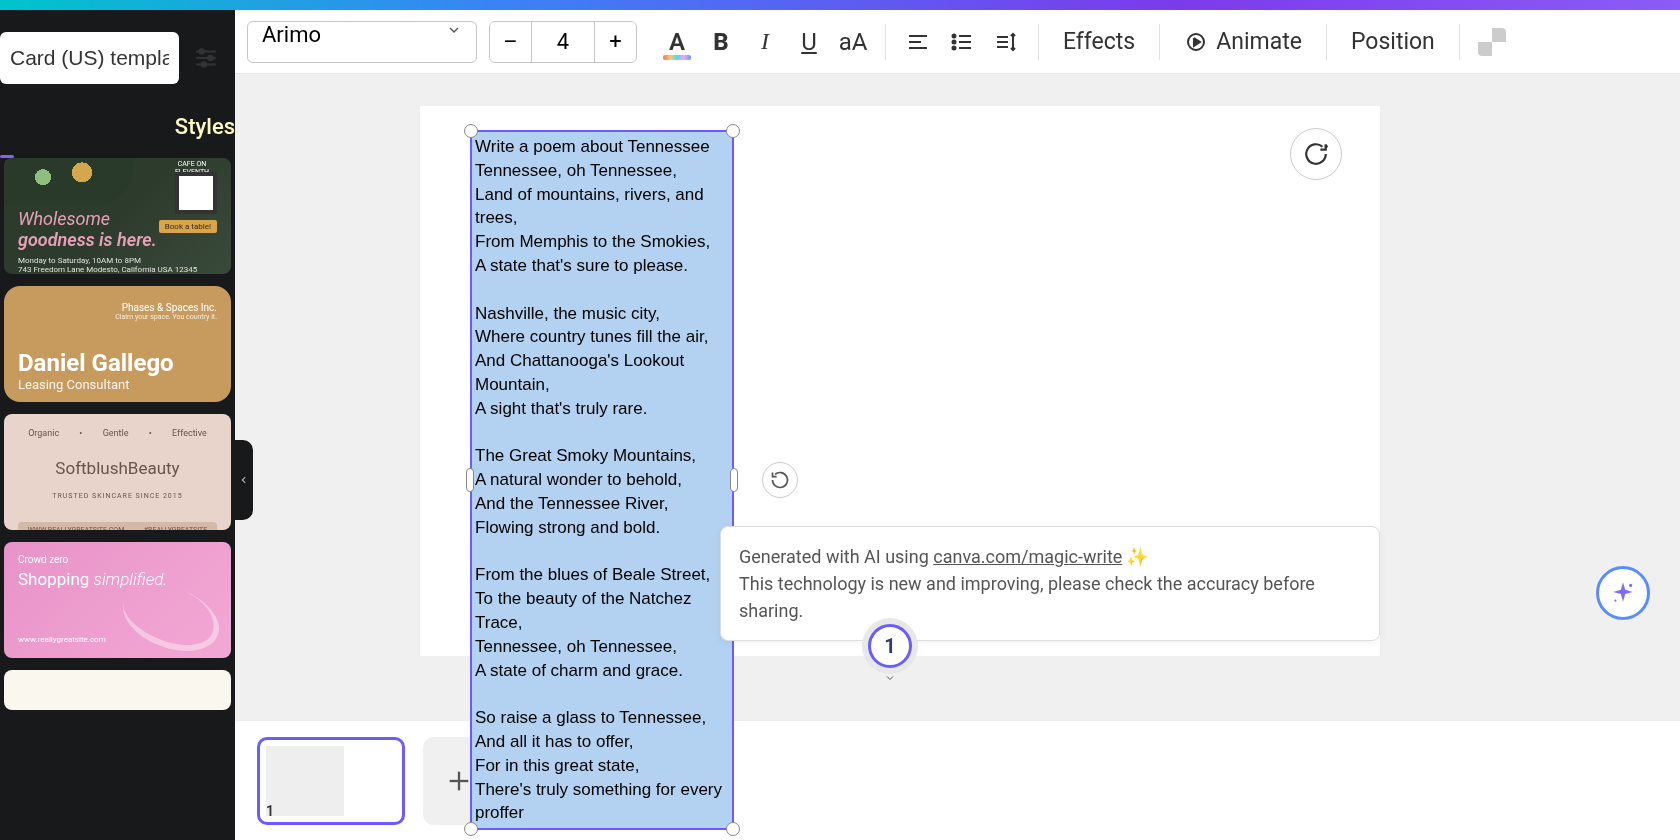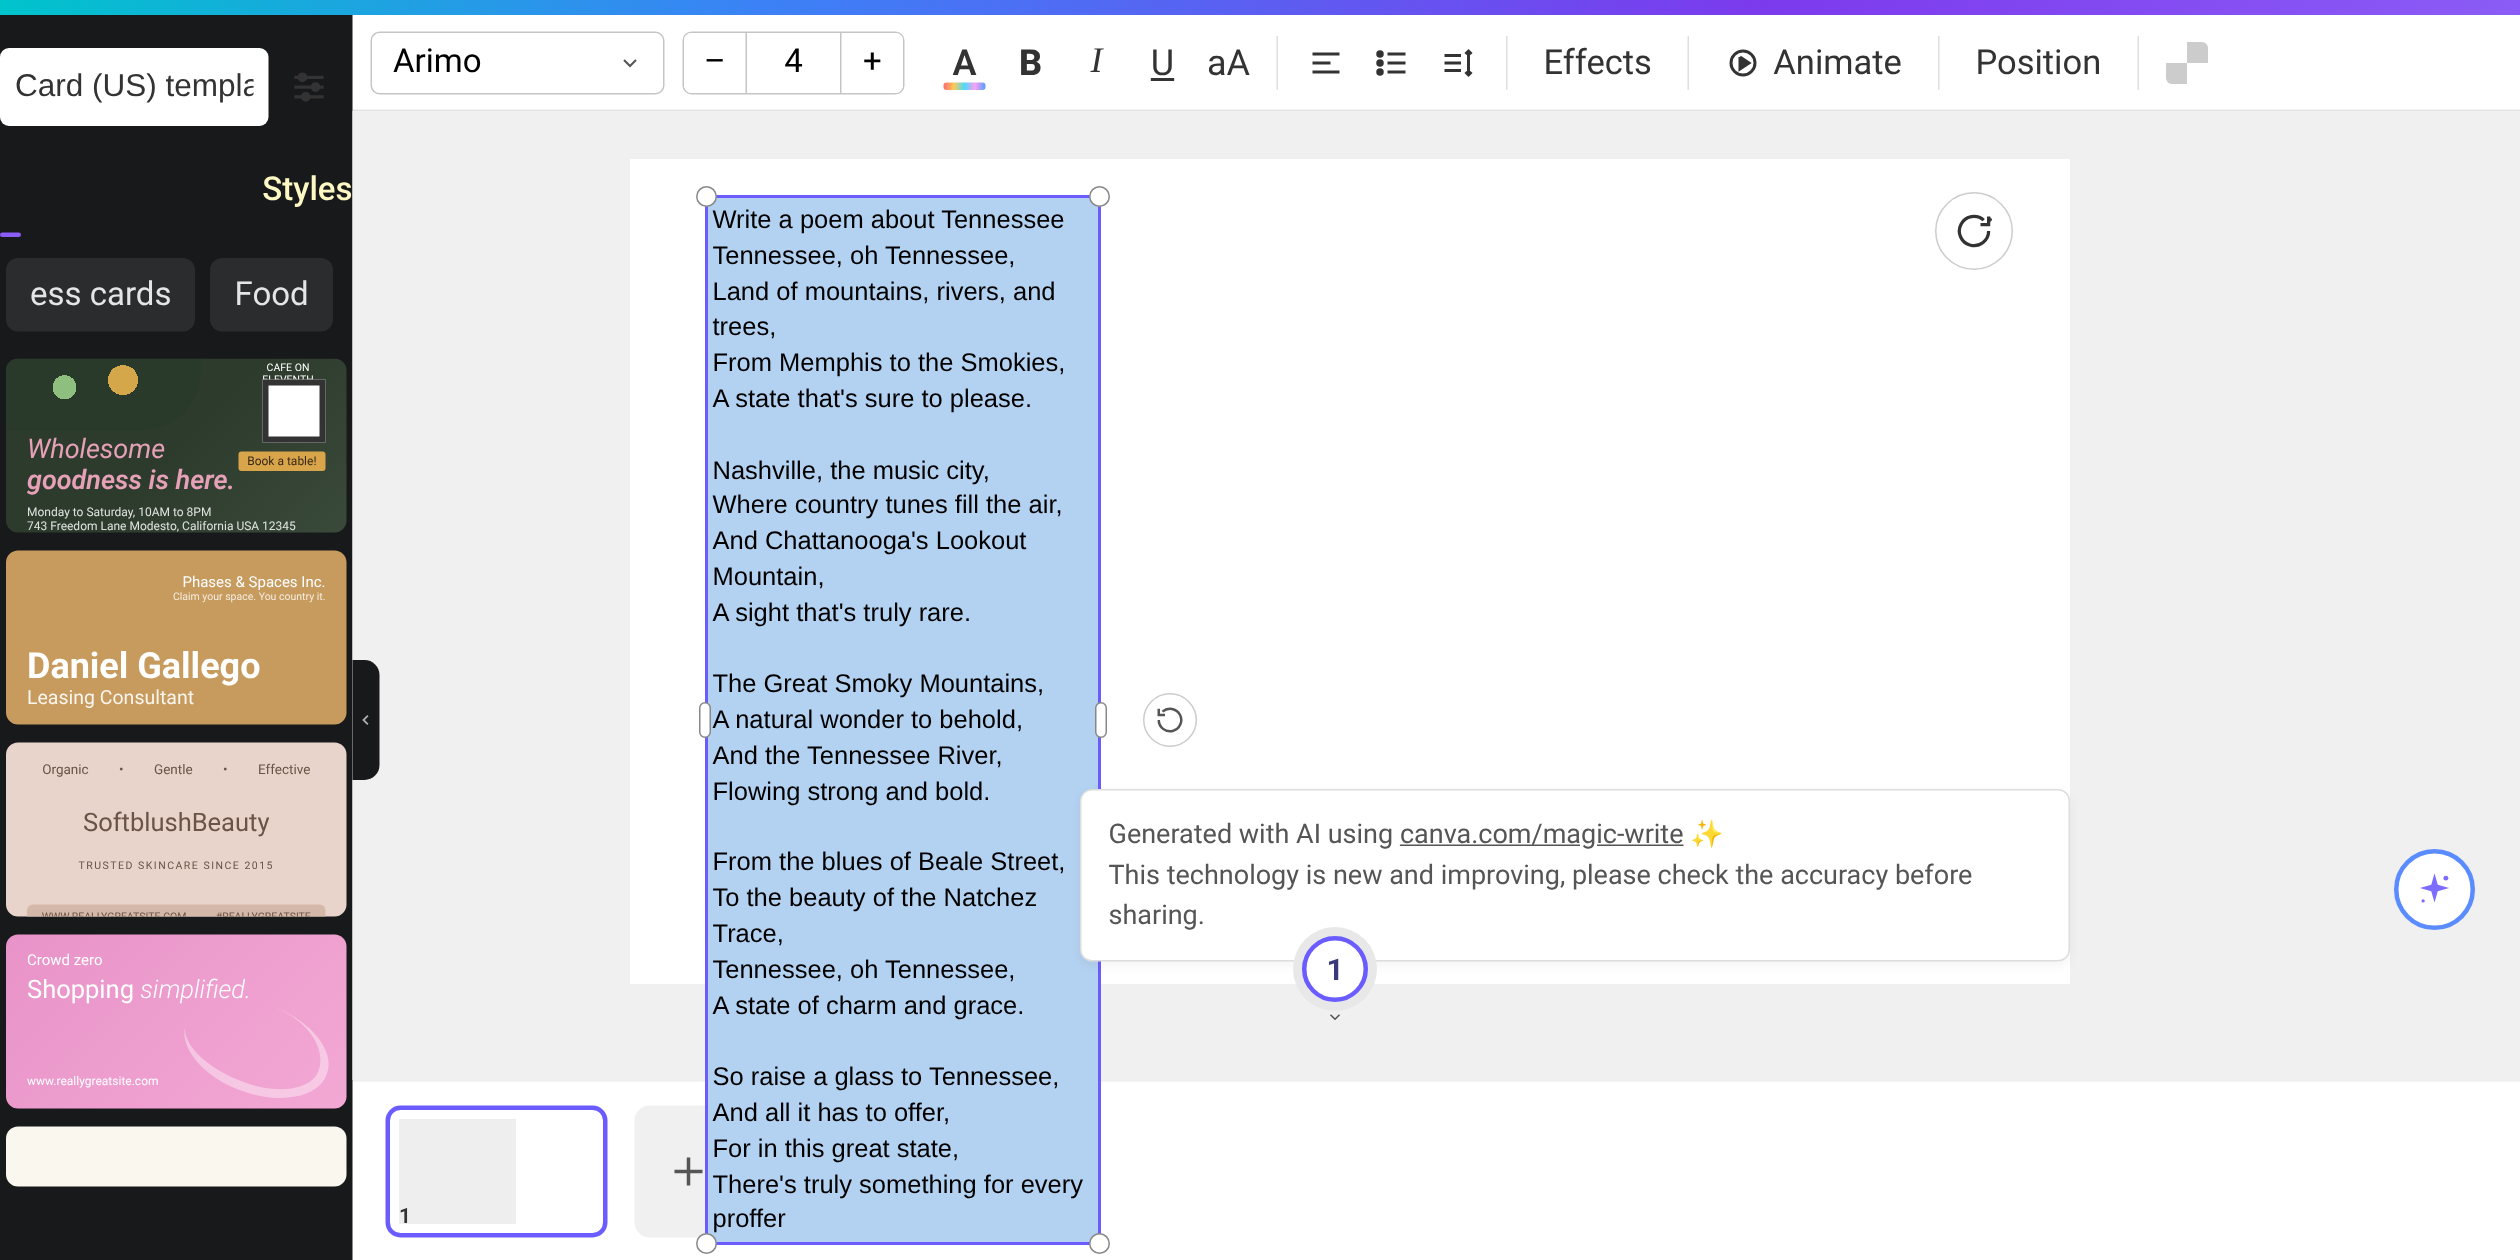--- a/index.html
+++ b/index.html
@@ -26,21 +26,21 @@
 .tpl { height: 116px; border-radius: 8px; padding: 12px 14px; color: #fff; font-size: 12px; cursor: pointer; position: relative; overflow: hidden; }
 .tpl1 { background: linear-gradient(135deg, #2d3b2d 50%, #3a4a3a 100%); }
 .tpl1 .tpl-title { color: #e6a0b7; font-size: 18px; font-style: italic; margin-top: 38px; }
 .tpl1 .tpl-sub { color: #e6a0b7; font-size: 18px; font-style: italic; font-weight: 600; }
 .tpl1 .tpl-meta { font-size: 8px; margin-top: 6px; opacity: .85; }
 .tpl1 .qr { position: absolute; right: 14px; top: 14px; width: 42px; height: 42px; background: #fff; border: 4px solid #333; }
 .tpl1 .food { position: absolute; left: 0; top: 0; width: 130px; height: 48px; background: radial-gradient(circle at 30% 40%, #8fbf7f 8px, transparent 8px), radial-gradient(circle at 60% 30%, #d4a84a 10px, transparent 10px), #2a3a2a; border-radius: 0 0 40px 0; }
 .tpl1 .badge { position: absolute; right: 14px; top: 62px; background: #d9a54a; color: #3a2a1a; font-size: 8px; padding: 2px 6px; border-radius: 2px; }
 .tpl1 .cafe { position: absolute; right: 14px; top: 2px; font-size: 7px; text-align: center; width: 50px; }
 
-.tpl2 { background: #c79b5e; }
+.tpl2 { background: #c79b5e; border-radius: 16px; }
 .tpl2 .logo { font-size: 10px; text-align: right; padding-top: 4px; }
 .tpl2 .logo-sub { font-size: 7px; text-align: right; opacity: .8; }
 .tpl2 .name { font-size: 24px; font-weight: 700; margin-top: 28px; }
 .tpl2 .role { font-size: 13px; opacity: .9; }
 
 .tpl3 { background: #e8d4ca; color: #6b5348; }
 .tpl3 .tags { font-size: 9px; display: flex; justify-content: space-around; padding-top: 2px; }
 .tpl3 .brand { font-size: 17px; text-align: center; margin-top: 20px; }
 .tpl3 .since { font-size: 7px; text-align: center; margin-top: 14px; letter-spacing: 1px; }
 .tpl3 .urls { font-size: 7px; display: flex; justify-content: space-around; margin-top: 22px; background: #d4b8a8; padding: 4px 0; border-radius: 4px; }
@@ -52,21 +52,21 @@
 .tpl4 .url { font-size: 8px; margin-top: 46px; }
 .tpl4 .swoosh { position: absolute; right: 10px; bottom: 10px; width: 100px; height: 60px; border: 6px solid rgba(255,255,255,.4); border-radius: 50%; border-left: none; border-top: none; transform: rotate(20deg); }
 
 .tpl5 { background: #faf7ef; height: 40px; }
 
 .collapse-tab { position: absolute; right: -18px; top: 430px; width: 18px; height: 80px; background: #18191b; border-radius: 0 10px 10px 0; display: flex; align-items: center; justify-content: center; cursor: pointer; z-index: 5; }
 
 .editor-area { flex: 1; display: flex; flex-direction: column; background: #fff; }
 
 .toolbar { height: 64px; border-bottom: 1px solid #e5e5e5; display: flex; align-items: center; padding: 0 12px; gap: 0; }
-.font-select { display: flex; align-items: center; justify-content: space-between; width: 196px; height: 42px; border: 1px solid #c5c5c5; border-radius: 6px; padding: 0 14px; font-size: 22px; cursor: pointer; margin-right: 12px; }
+.font-select { display: flex; align-items: flex-start; justify-content: space-between; width: 230px; height: 42px; border: 1px solid #c5c5c5; border-radius: 6px; padding: 0 14px; font-size: 22px; cursor: pointer; margin-right: 12px; }
 .size-group { display: flex; height: 42px; border: 1px solid #c5c5c5; border-radius: 6px; overflow: hidden; margin-right: 18px; }
 .size-btn { width: 42px; display: flex; align-items: center; justify-content: center; font-size: 22px; cursor: pointer; background: #fff; }
 .size-btn:first-child { border-right: 1px solid #c5c5c5; }
 .size-btn:last-child { border-left: 1px solid #c5c5c5; }
 .size-val { width: 62px; display: flex; align-items: center; justify-content: center; font-size: 22px; }
 .tbtn { min-width: 44px; height: 44px; display: flex; align-items: center; justify-content: center; font-size: 24px; cursor: pointer; color: #333; position: relative; }
 .divider { width: 1px; height: 36px; background: #e0e0e0; margin: 0 10px; }
 .text-btn { padding: 0 14px; font-size: 23px; color: #333; cursor: pointer; display: flex; align-items: center; gap: 8px; }
 .color-underline { position: absolute; bottom: 4px; left: 8px; right: 8px; height: 5px; background: linear-gradient(90deg, #ff6b6b, #feca57, #48dbfb, #ff9ff3, #54a0ff); border-radius: 2px; }
 .transparency { width: 28px; height: 28px; background: conic-gradient(#ccc 0 25%, #fff 0 50%, #ccc 0 75%, #fff 0); border-radius: 4px; }
@@ -118,29 +118,20 @@
             <circle cx="16" cy="12" r="2" fill="#333"></circle>
             <line x1="3" y1="18" x2="21" y2="18"></line>
             <circle cx="10" cy="18" r="2" fill="#333"></circle>
           </svg>
       </div>
     </div>
 
     <div class="styles-tab">Styles</div>
     <div class="tab-underline"></div>
 
-    <div class="chips-row">
-      <div class="chip">ess cards</div>
-      <div class="chip">Food</div>
-      <div class="chip-arrow">
-        <svg width="18" height="18" viewBox="0 0 24 24" fill="none" stroke="#fff" stroke-width="3">
-            <polyline points="9 5 16 12 9 19"></polyline>
-          </svg>
-      </div>
-    </div>
 
     <div class="templates">
       <div class="tpl tpl1">
         <div class="food"></div>
         <div class="cafe">CAFE ON ELEVENTH</div>
         <div class="qr"></div>
         <div class="badge">Book a table!</div>
         <div class="tpl-title">Wholesome</div>
         <div class="tpl-sub">goodness is here.</div>
         <div class="tpl-meta" style="white-space:pre-line">Monday to Saturday, 10AM to 8PM

